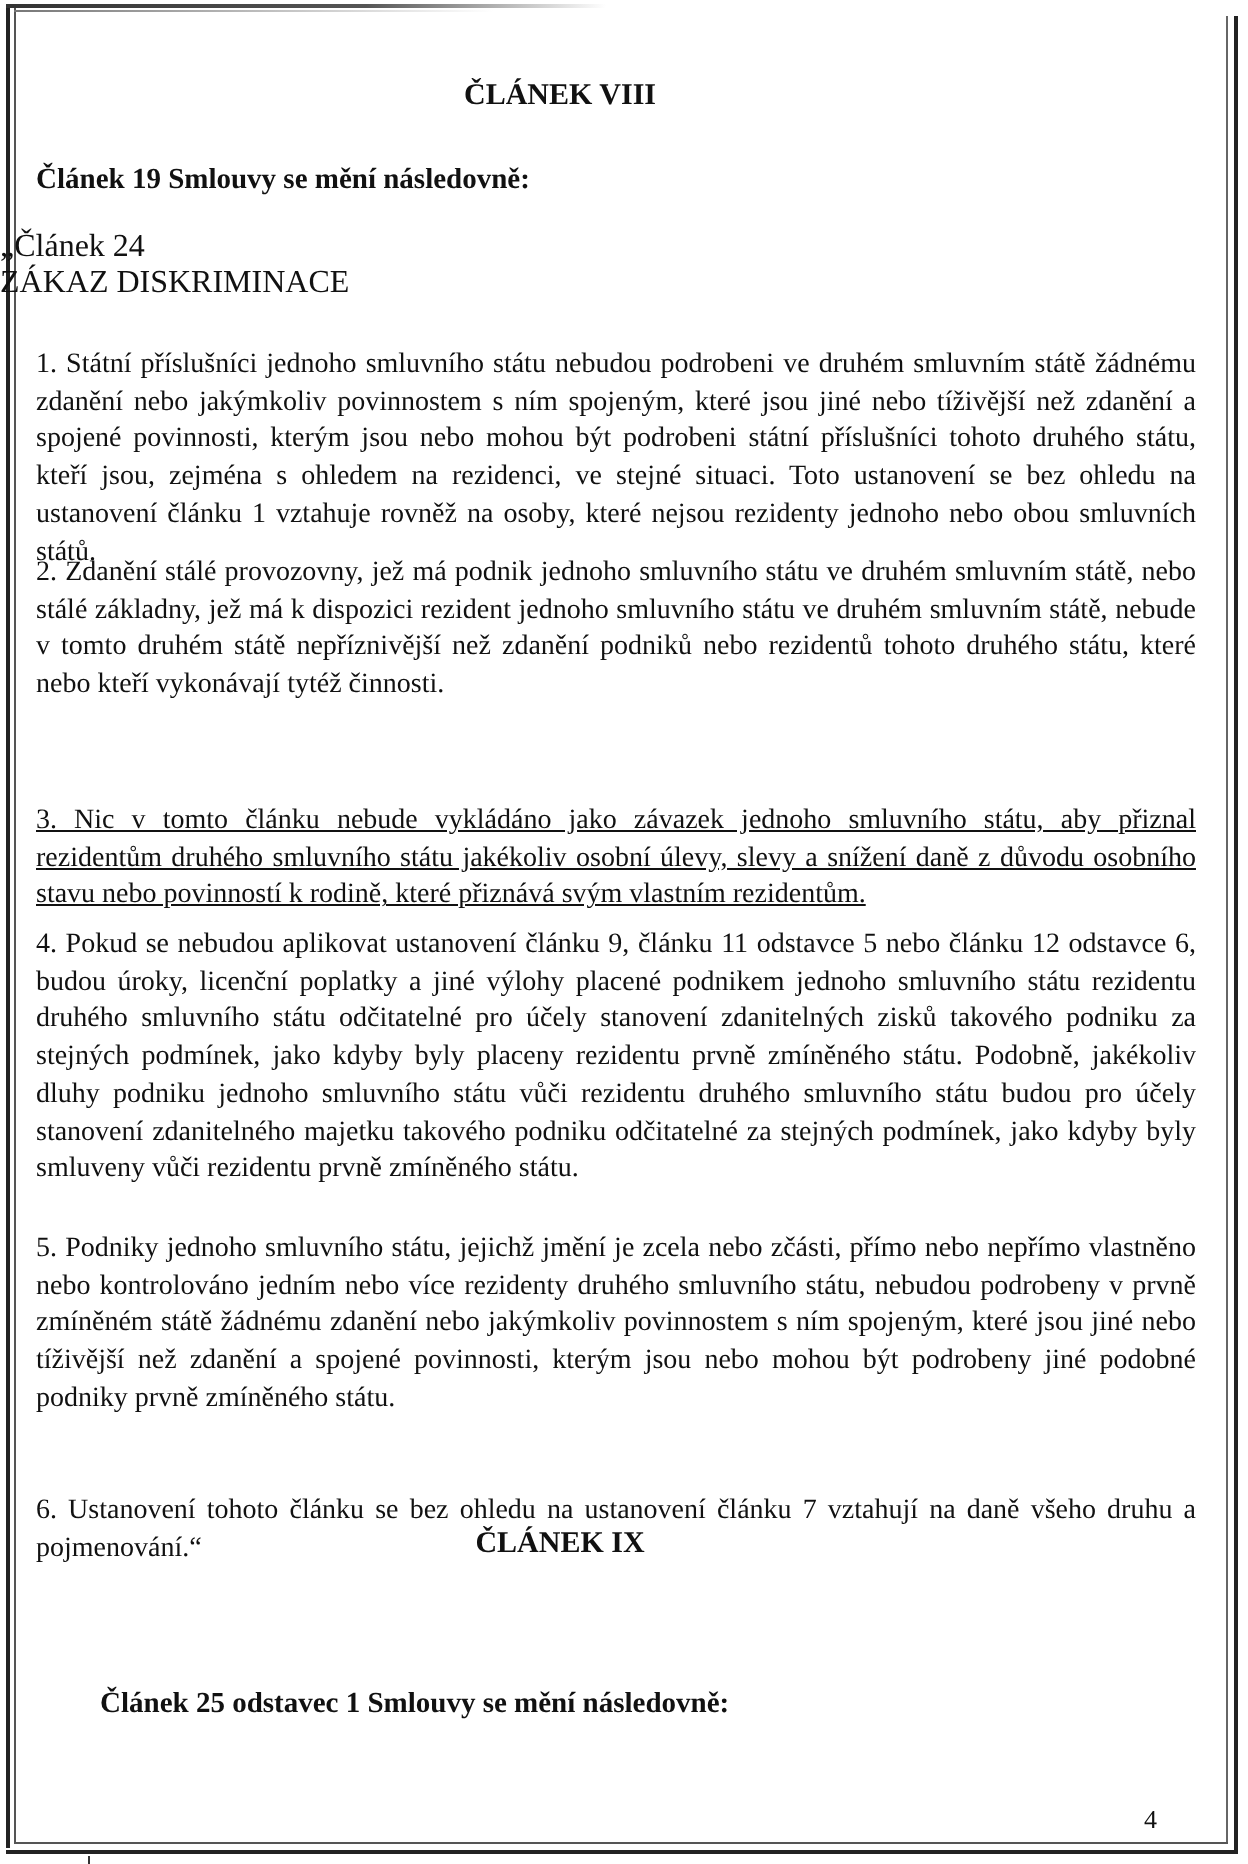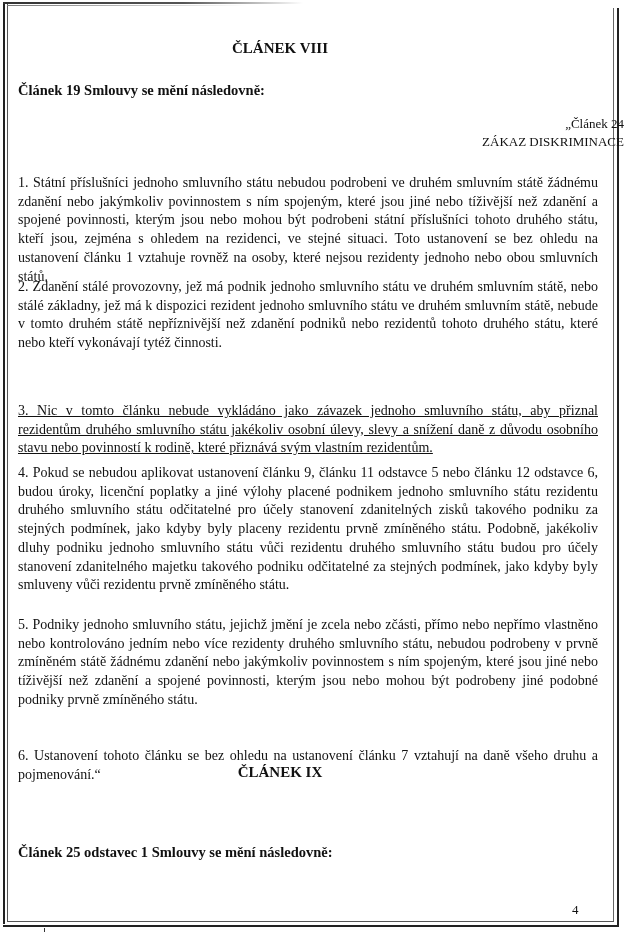--- a/index.html
+++ b/index.html
@@ -24,21 +24,21 @@
   .tick-mark { position: absolute; left: 44px; top: 928px; width: 1px; height: 4px; background: #333; }
 
   .heading {
     position: absolute; left: 0; width: 560px;
     text-align: center; font-weight: bold; font-size: 15px;
   }
   .lead {
     position: absolute; left: 18px; font-weight: bold; font-size: 14.5px;
   }
   .subhead {
-    position: absolute; left: 0; width: 624px; text-align: right; font-size: 13px; line-height: 19px;
+    position: absolute; left: 0; width: 624px; text-align: left; font-size: 16px; line-height: 19px;
   }
   .para {
     position: absolute; left: 18px; width: 580px;
     font-size: 14px; line-height: 18.7px;
     text-align: justify;
   }
   .page-num {
     position: absolute; left: 572px; top: 902px; font-size: 13px;
   }
 </style>
@@ -66,15 +66,15 @@
 
 <div class="para" style="top:174px;">1. Státní příslušníci jednoho smluvního státu nebudou podrobeni ve druhém smluvním státě žádnému zdanění nebo jakýmkoliv povinnostem s ním spojeným, které jsou jiné nebo tíživější než zdanění a spojené povinnosti, kterým jsou nebo mohou být podrobeni státní příslušníci tohoto druhého státu, kteří jsou, zejména s ohledem na rezidenci, ve stejné situaci. Toto ustanovení se bez ohledu na ustanovení článku 1 vztahuje rovněž na osoby, které nejsou rezidenty jednoho nebo obou smluvních států.</div>
 <div class="para" style="top:278px;">2. Zdanění stálé provozovny, jež má podnik jednoho smluvního státu ve druhém smluvním státě, nebo stálé základny, jež má k dispozici rezident jednoho smluvního státu ve druhém smluvním státě, nebude v tomto druhém státě nepříznivější než zdanění podniků nebo rezidentů tohoto druhého státu, které nebo kteří vykonávají tytéž činnosti.</div>
 <div class="para" style="top:402px;text-decoration:underline;">3. Nic v tomto článku nebude vykládáno jako závazek jednoho smluvního státu, aby přiznal rezidentům druhého smluvního státu jakékoliv osobní úlevy, slevy a snížení daně z důvodu osobního stavu nebo povinností k rodině, které přiznává svým vlastním rezidentům.</div>
 <div class="para" style="top:464px;">4. Pokud se nebudou aplikovat ustanovení článku 9, článku 11 odstavce 5 nebo článku 12 odstavce 6, budou úroky, licenční poplatky a jiné výlohy placené podnikem jednoho smluvního státu rezidentu druhého smluvního státu odčitatelné pro účely stanovení zdanitelných zisků takového podniku za stejných podmínek, jako kdyby byly placeny rezidentu prvně zmíněného státu. Podobně, jakékoliv dluhy podniku jednoho smluvního státu vůči rezidentu druhého smluvního státu budou pro účely stanovení zdanitelného majetku takového podniku odčitatelné za stejných podmínek, jako kdyby byly smluveny vůči rezidentu prvně zmíněného státu.</div>
 <div class="para" style="top:616px;">5. Podniky jednoho smluvního státu, jejichž jmění je zcela nebo zčásti, přímo nebo nepřímo vlastněno nebo kontrolováno jedním nebo více rezidenty druhého smluvního státu, nebudou podrobeny v prvně zmíněném státě žádnému zdanění nebo jakýmkoliv povinnostem s ním spojeným, které jsou jiné nebo tíživější než zdanění a spojené povinnosti, kterým jsou nebo mohou být podrobeny jiné podobné podniky prvně zmíněného státu.</div>
 <div class="para" style="top:747px;">6. Ustanovení tohoto článku se bez ohledu na ustanovení článku 7 vztahují na daně všeho druhu a pojmenování.“</div>
 
 <div class="heading" style="top:764px;">ČLÁNEK IX</div>
 
-<div class="lead" style="top:844px;">Článek 25 odstavec 1 Smlouvy se mění následovně:</div>
+<div class="lead" style="top:844px;margin-left:32px;">Článek 25 odstavec 1 Smlouvy se mění následovně:</div>
 
 <div class="page-num">4</div>
 
 </body></html>

